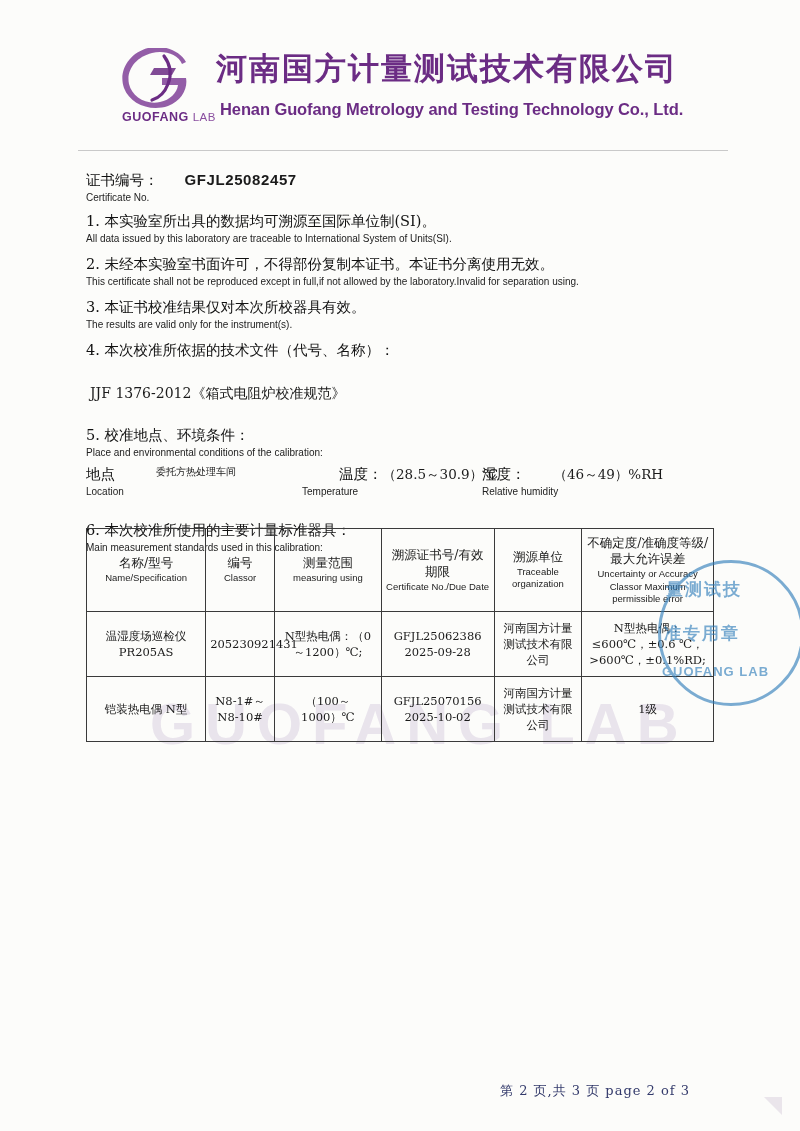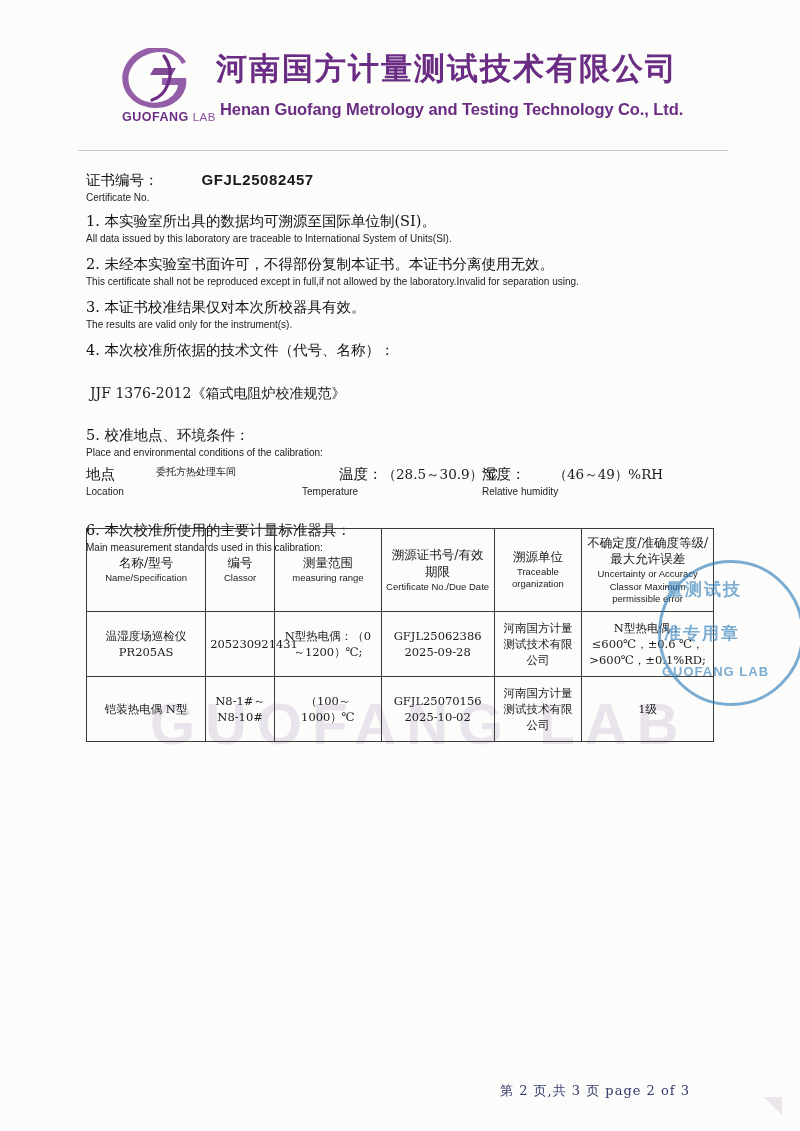--- a/index.html
+++ b/index.html
@@ -95,21 +95,21 @@
   }
   .en {
     font-family: "Liberation Sans", sans-serif;
     font-size: 10px;
     color: #222;
     line-height: 1.4;
   }
   .row-cert {
     display: flex;
     align-items: baseline;
-    gap: 43px;
+    gap: 26px;
   }
   .cert-no-val {
     font-family: "Liberation Sans", sans-serif;
     font-size: 15px;
     font-weight: bold;
     letter-spacing: 0.6px;
   }
   .blk { margin-bottom: 2px; }
   .gap-sm { height: 6px; }
   .gap-lg { height: 22px; }
@@ -375,21 +375,21 @@
           <th>
             <span class="th-cn">名称/型号</span>
             <span class="th-en">Name/Specification</span>
           </th>
           <th>
             <span class="th-cn">编号</span>
             <span class="th-en">Classor</span>
           </th>
           <th>
             <span class="th-cn">测量范围</span>
-            <span class="th-en">measuring range</span>
+            <span class="th-en">measuring using</span>
           </th>
           <th>
             <span class="th-cn">溯源证书号/有效期限</span>
             <span class="th-en">Certificate No./Due Date</span>
           </th>
           <th>
             <span class="th-cn">溯源单位</span>
             <span class="th-en">Traceable organization</span>
           </th>
           <th>

